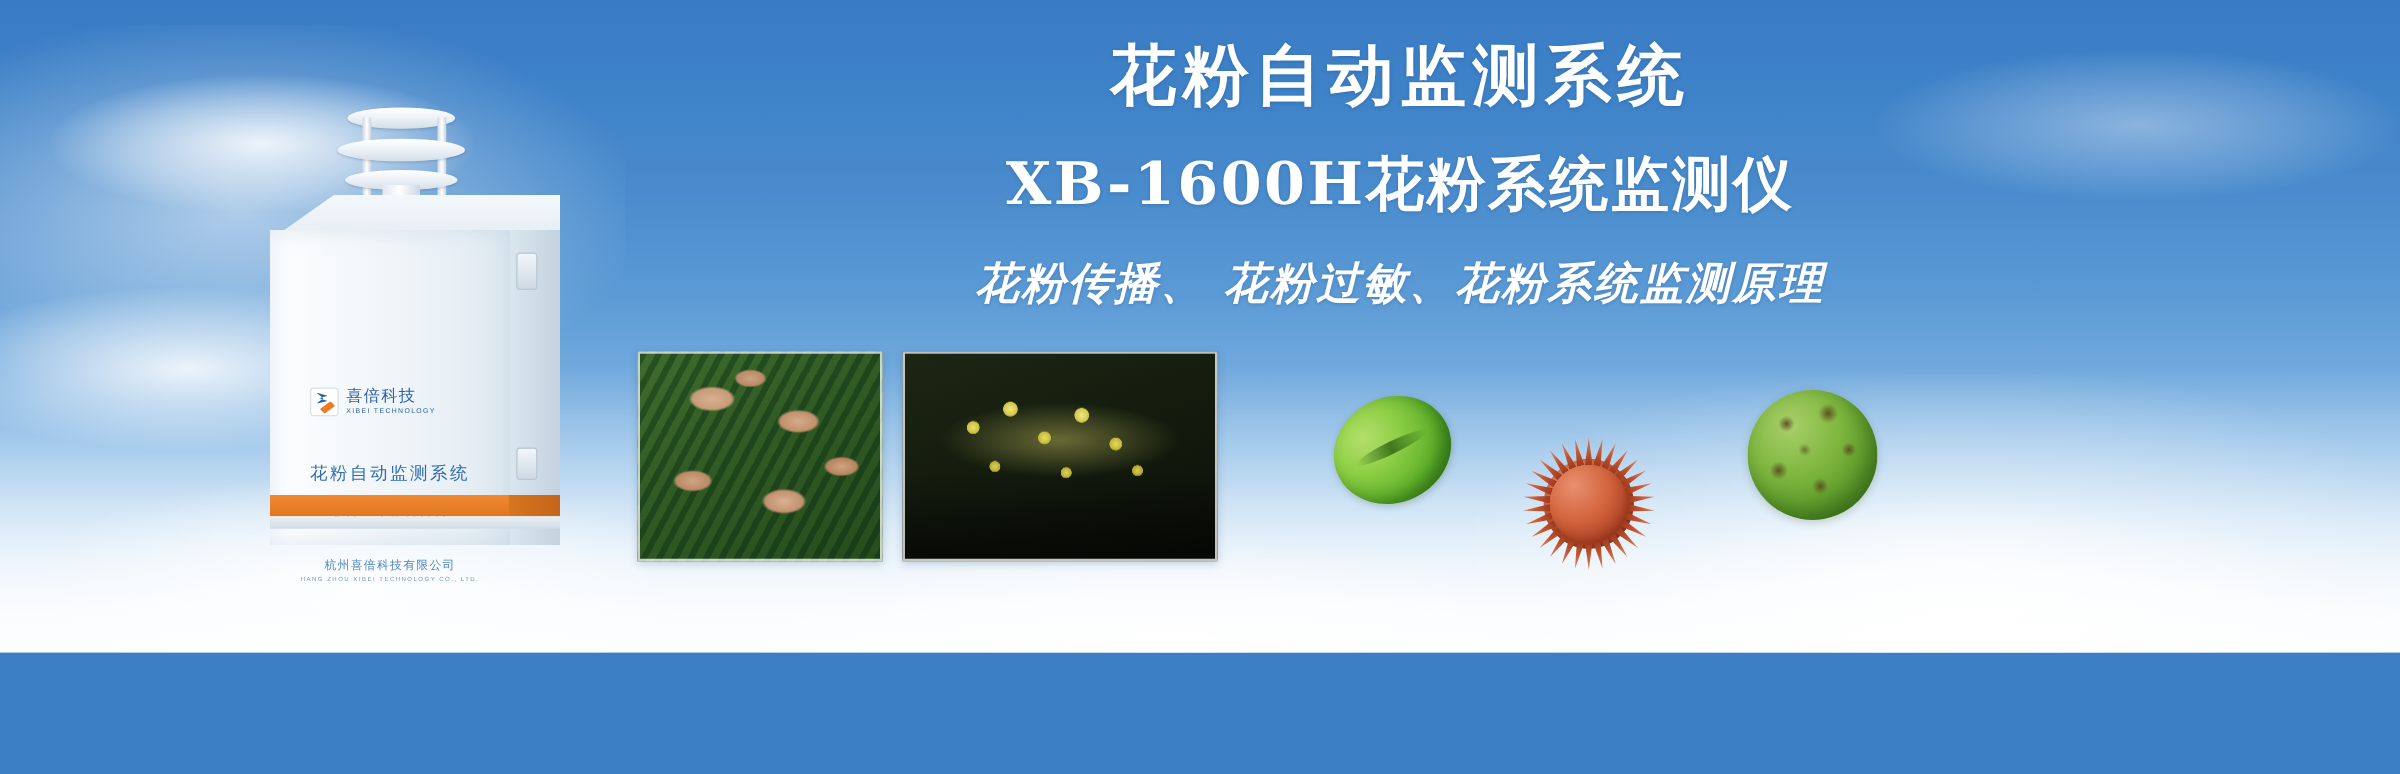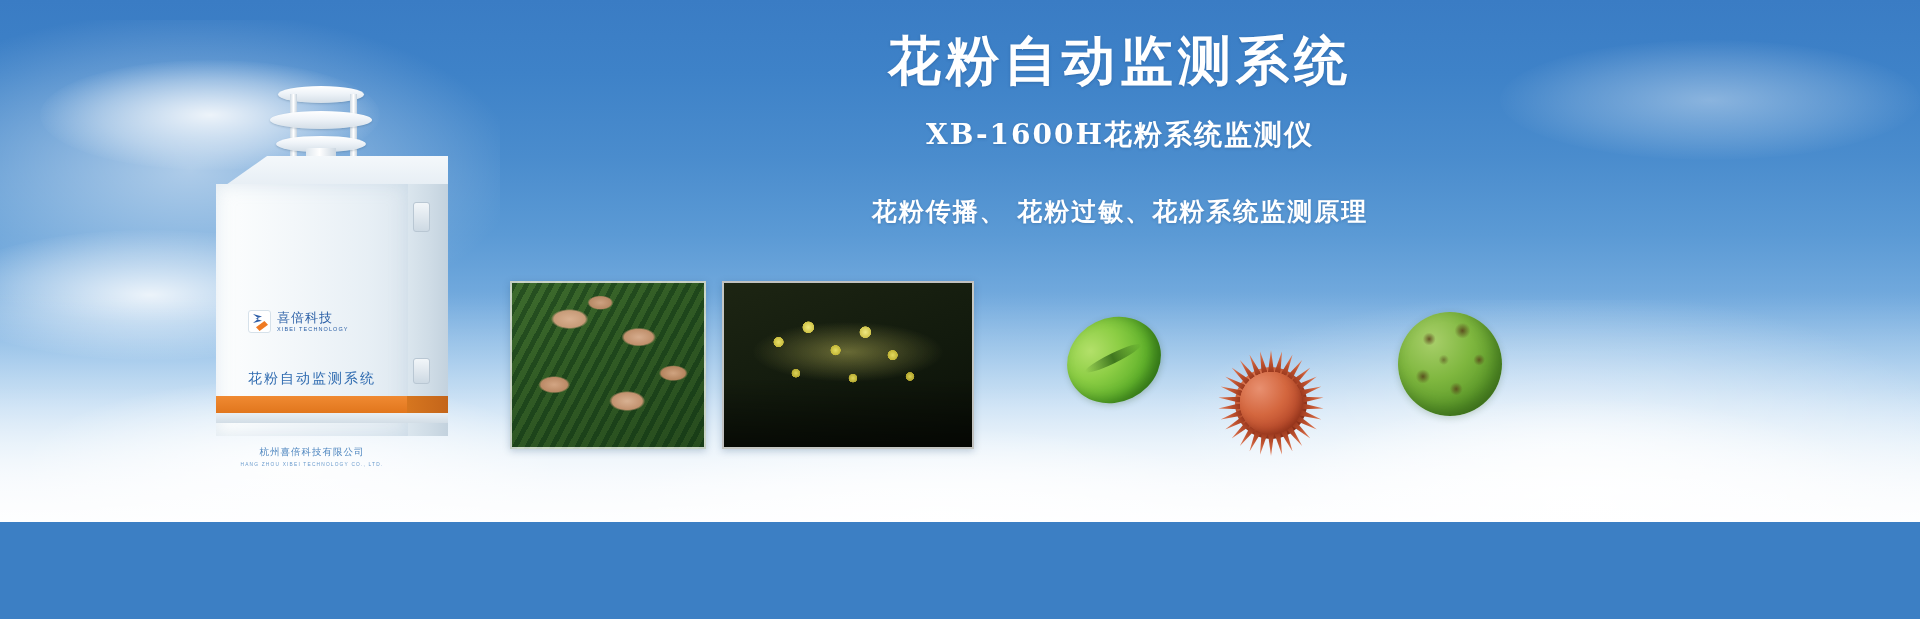--- a/index.html
+++ b/index.html
@@ -57,35 +57,36 @@
     font-size:53px;
     font-weight:bold;
     color:#ffffff;
     letter-spacing:5px;
     line-height:1.25;
     text-shadow:0 1px 3px rgba(20,60,110,0.30);
     font-family:"DejaVu Sans","Liberation Sans",sans-serif;
   }
   #title-sub1 {
     margin-top:22px;
-    font-size:28px;
+    font-size:47px;
     font-weight:bold;
     color:#ffffff;
     letter-spacing:2px;
     font-family:"DejaVu Serif","Liberation Serif",serif;
     text-shadow:0 1px 3px rgba(20,60,110,0.28);
   }
   #title-sub2 {
-    margin-top:41px;
-    font-size:25px;
+    margin-top:24px;
+    font-size:35px;
     font-weight:bold;
     color:#ffffff;
     letter-spacing:2px;
     font-family:"DejaVu Sans","Liberation Sans",sans-serif;
     text-shadow:0 1px 3px rgba(20,60,110,0.28);
+    font-style:italic;
   }
 
   
   #device { position:absolute; left:210px; top:78px; width:260px; height:350px; z-index:25; }
 
   
   .stack-disc {
     position:absolute;
     border-radius:50%;
     background:linear-gradient(to bottom,#ffffff 0%,#eef3f8 45%,#d4dee7 100%);

